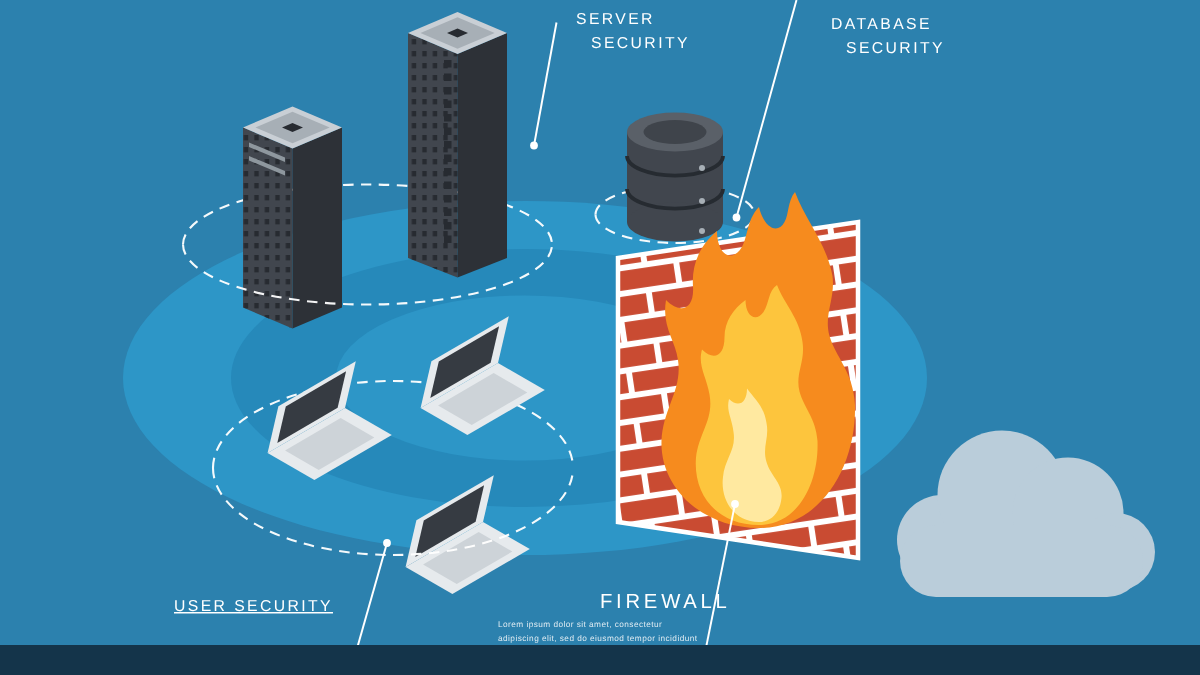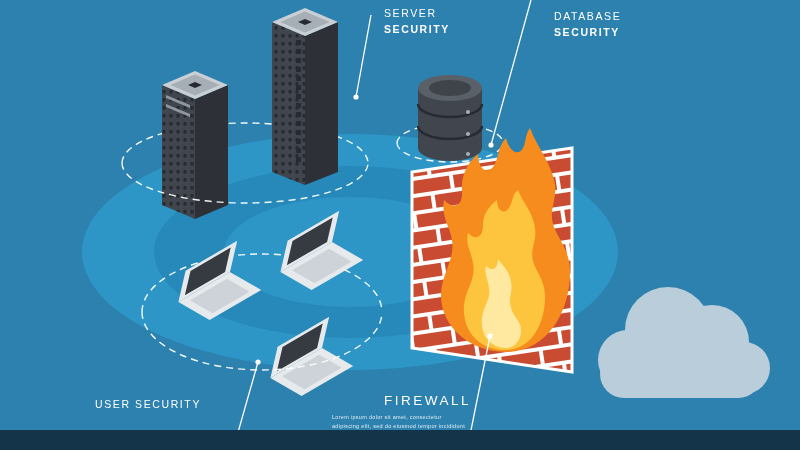--- a/index.html
+++ b/index.html
@@ -36,25 +36,25 @@
   .flame-mid{fill:var(--flame-mid);}
   .flame-core{fill:var(--flame-core);}
   .cloud{fill:var(--cloud);}
 
   
   .label{
     position:absolute;color:var(--text,#fff);
     font-size:10.5px;letter-spacing:1.6px;line-height:1.55;
     white-space:nowrap;
   }
-  .label .indent{display:inline-block;font-weight:bold;}
-  .label-user{left:95px;top:396px;width:148px;text-align:left;}
+  .label .indent{margin-left:10px;display:inline-block;}
+  .label-user{left:95px;top:396px;width:148px;text-align:center;text-decoration:underline;}
   .label-server{left:384px;top:5px;}
   .label-database{left:554px;top:8px;}
-  .label-firewall{left:384px;top:391px;font-size:13.5px;letter-spacing:2.5px;}
+  .label-firewall{left:400px;top:391px;font-size:13.5px;letter-spacing:2.5px;}
   .desc{
     position:absolute;left:332px;top:413px;width:136px;
     color:rgba(255,255,255,.85);font-size:5.5px;letter-spacing:.3px;line-height:1.7;
   }
 </style>
 </head>
 <body>
 
 <div class="stage">
 

